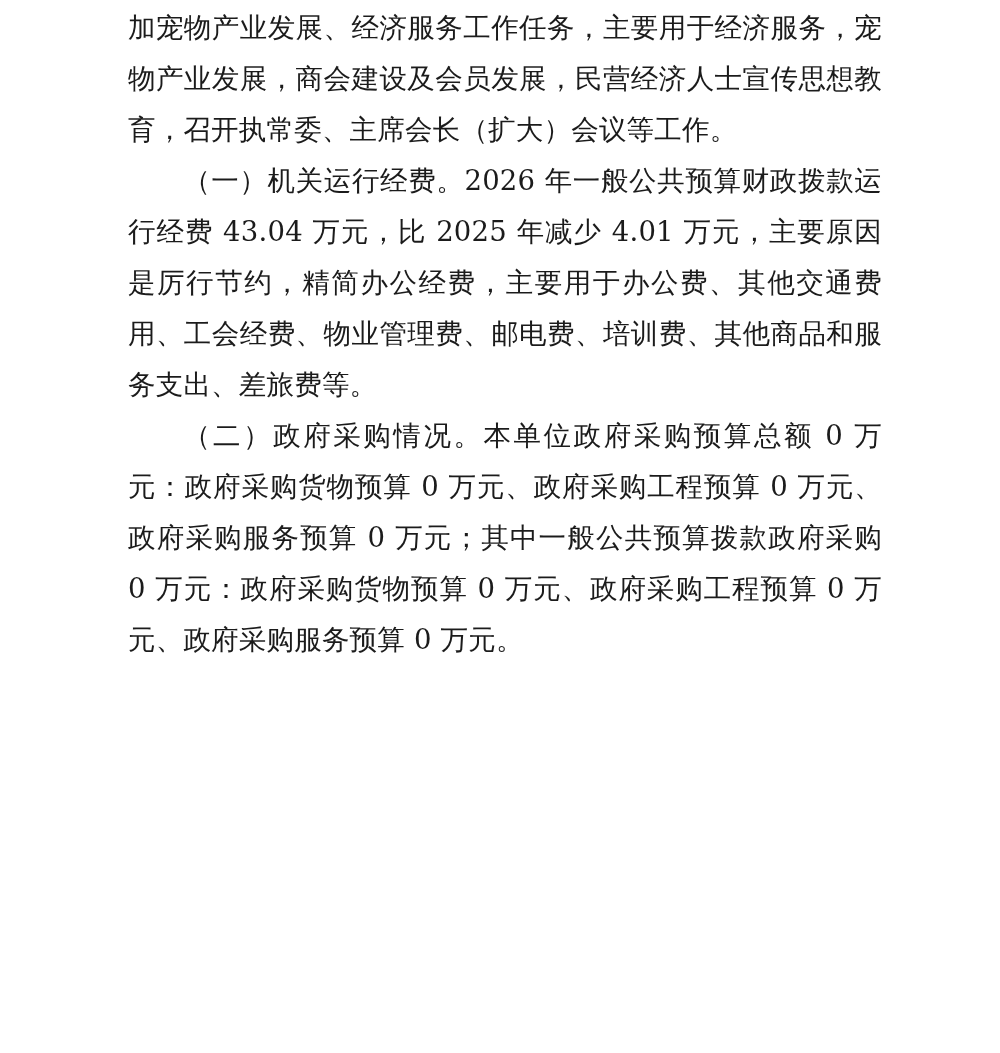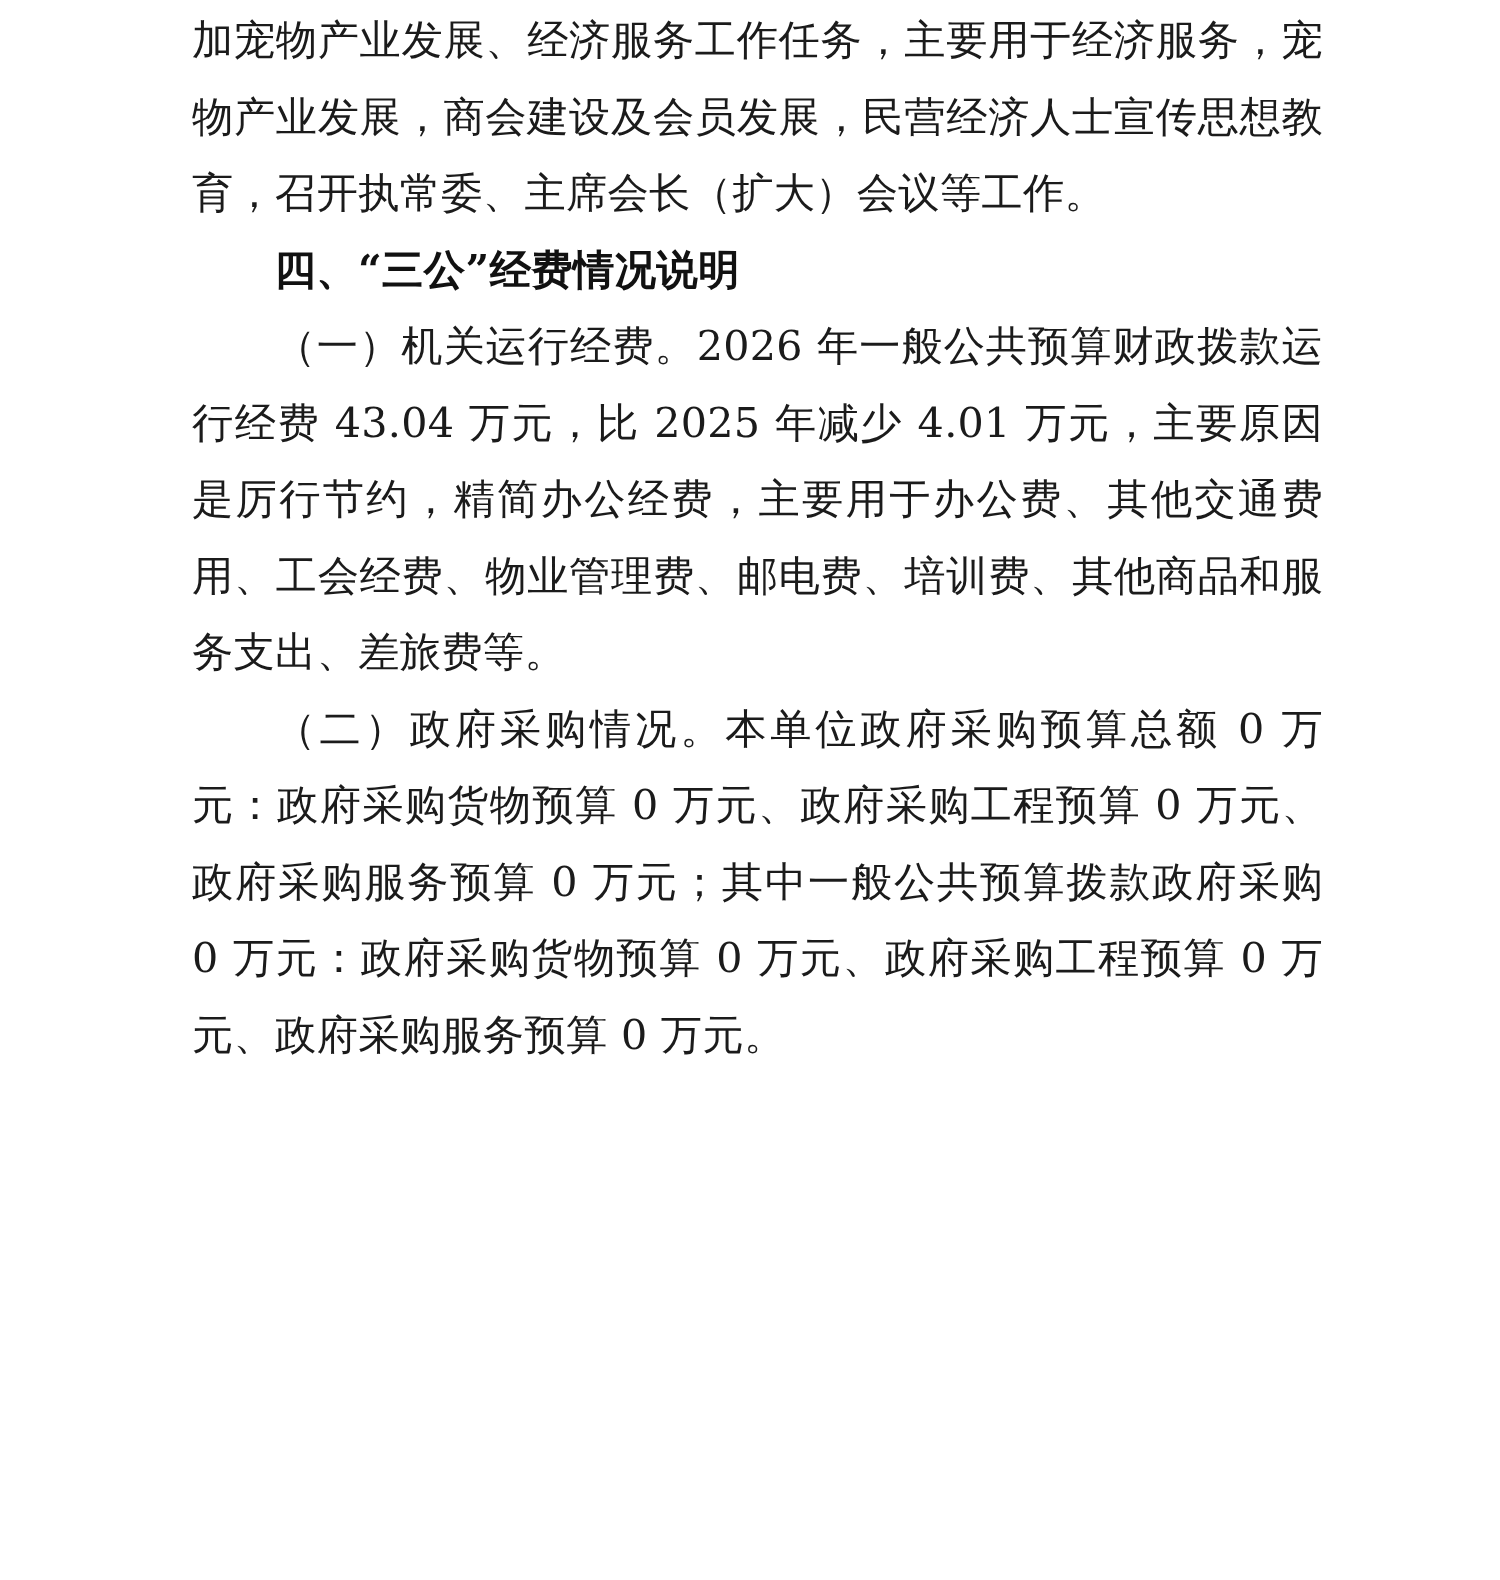--- a/index.html
+++ b/index.html
@@ -48,21 +48,20 @@
 </style>
 </head>
 <body>
 
 <div class="page">
   <div class="doc-body">
 
     <p class="para">加宠物产业发展、经济服务工作任务，主要用于经济服务，宠物产业发展，商会建设及会员发展，民营经济人士宣传思想教育，召开执常委、主席会长（扩大）会议等工作。</p>
 
 
-    <p class="heading">四、“三公”经费情况说明</p>
 
 
 
     <p class="para indent">（一）机关运行经费。2026 年一般公共预算财政拨款运行经费 43.04 万元，比 2025 年减少 4.01 万元，主要原因是厉行节约，精简办公经费，主要用于办公费、其他交通费用、工会经费、物业管理费、邮电费、培训费、其他商品和服务支出、差旅费等。</p>
 
     <p class="para indent">（二）政府采购情况。本单位政府采购预算总额 0 万元：政府采购货物预算 0 万元、政府采购工程预算 0 万元、政府采购服务预算 0 万元；其中一般公共预算拨款政府采购 0 万元：政府采购货物预算 0 万元、政府采购工程预算 0 万元、政府采购服务预算 0 万元。</p>
 
   </div>
 </div>
 

